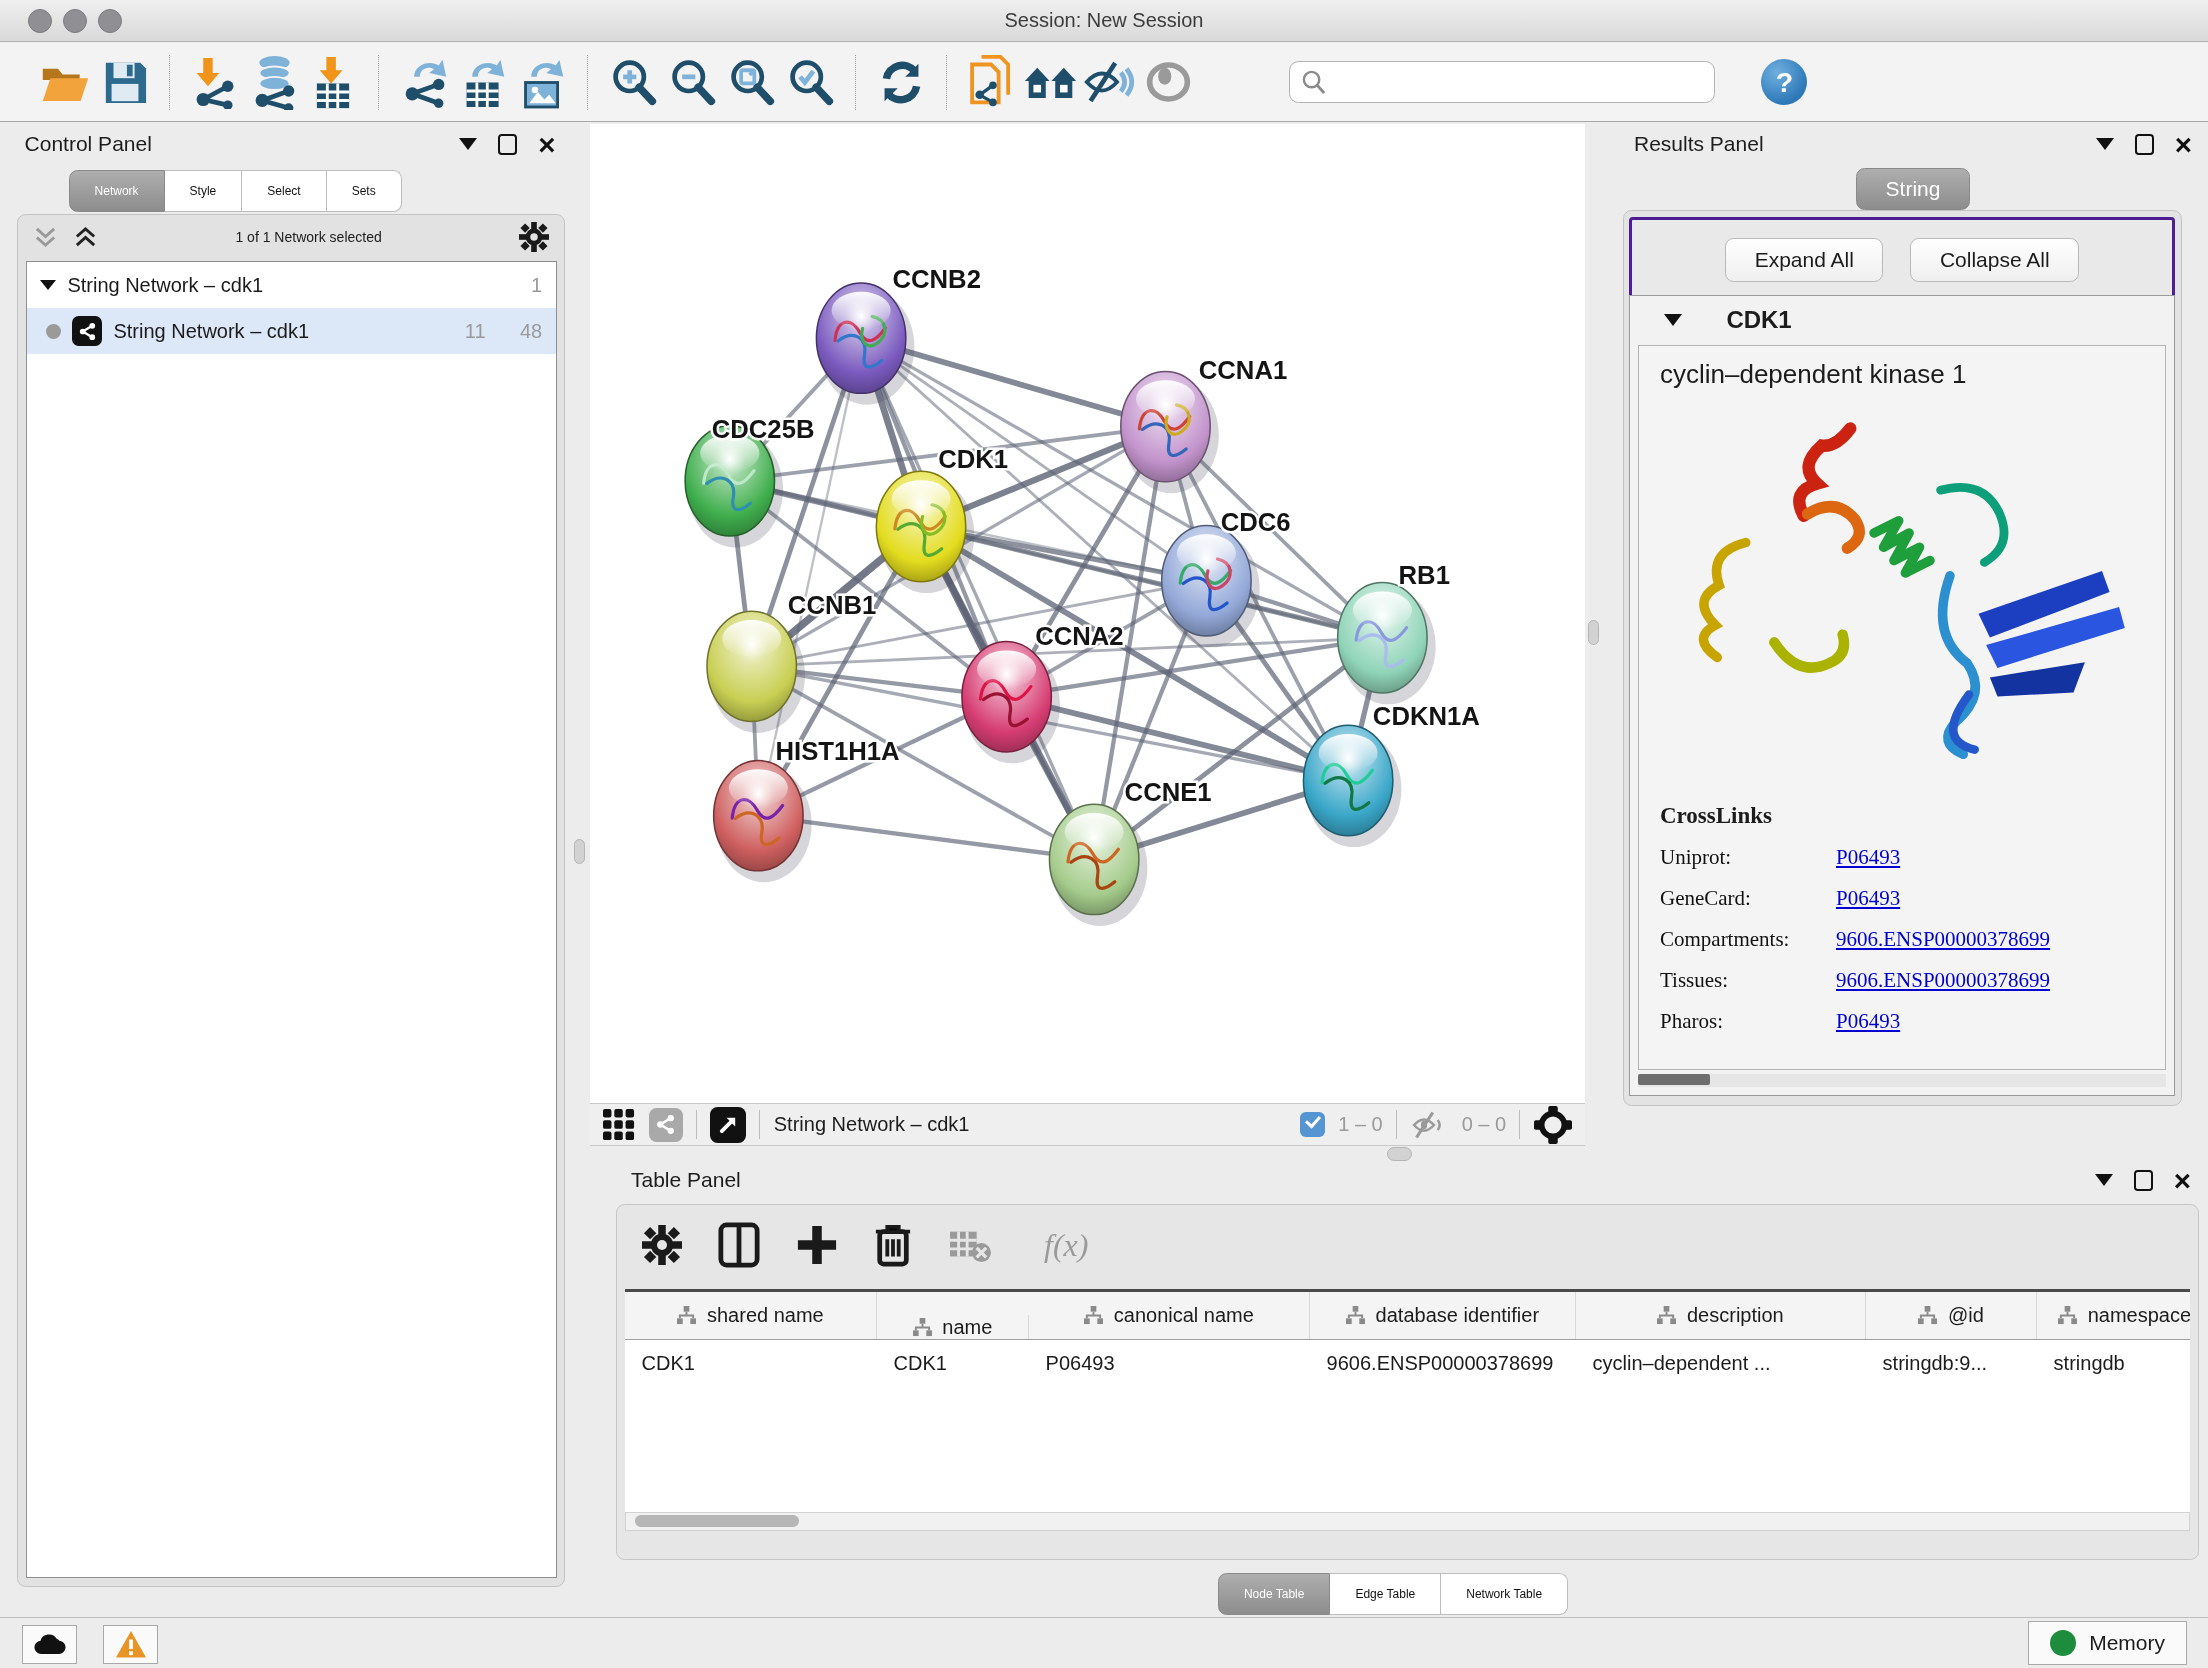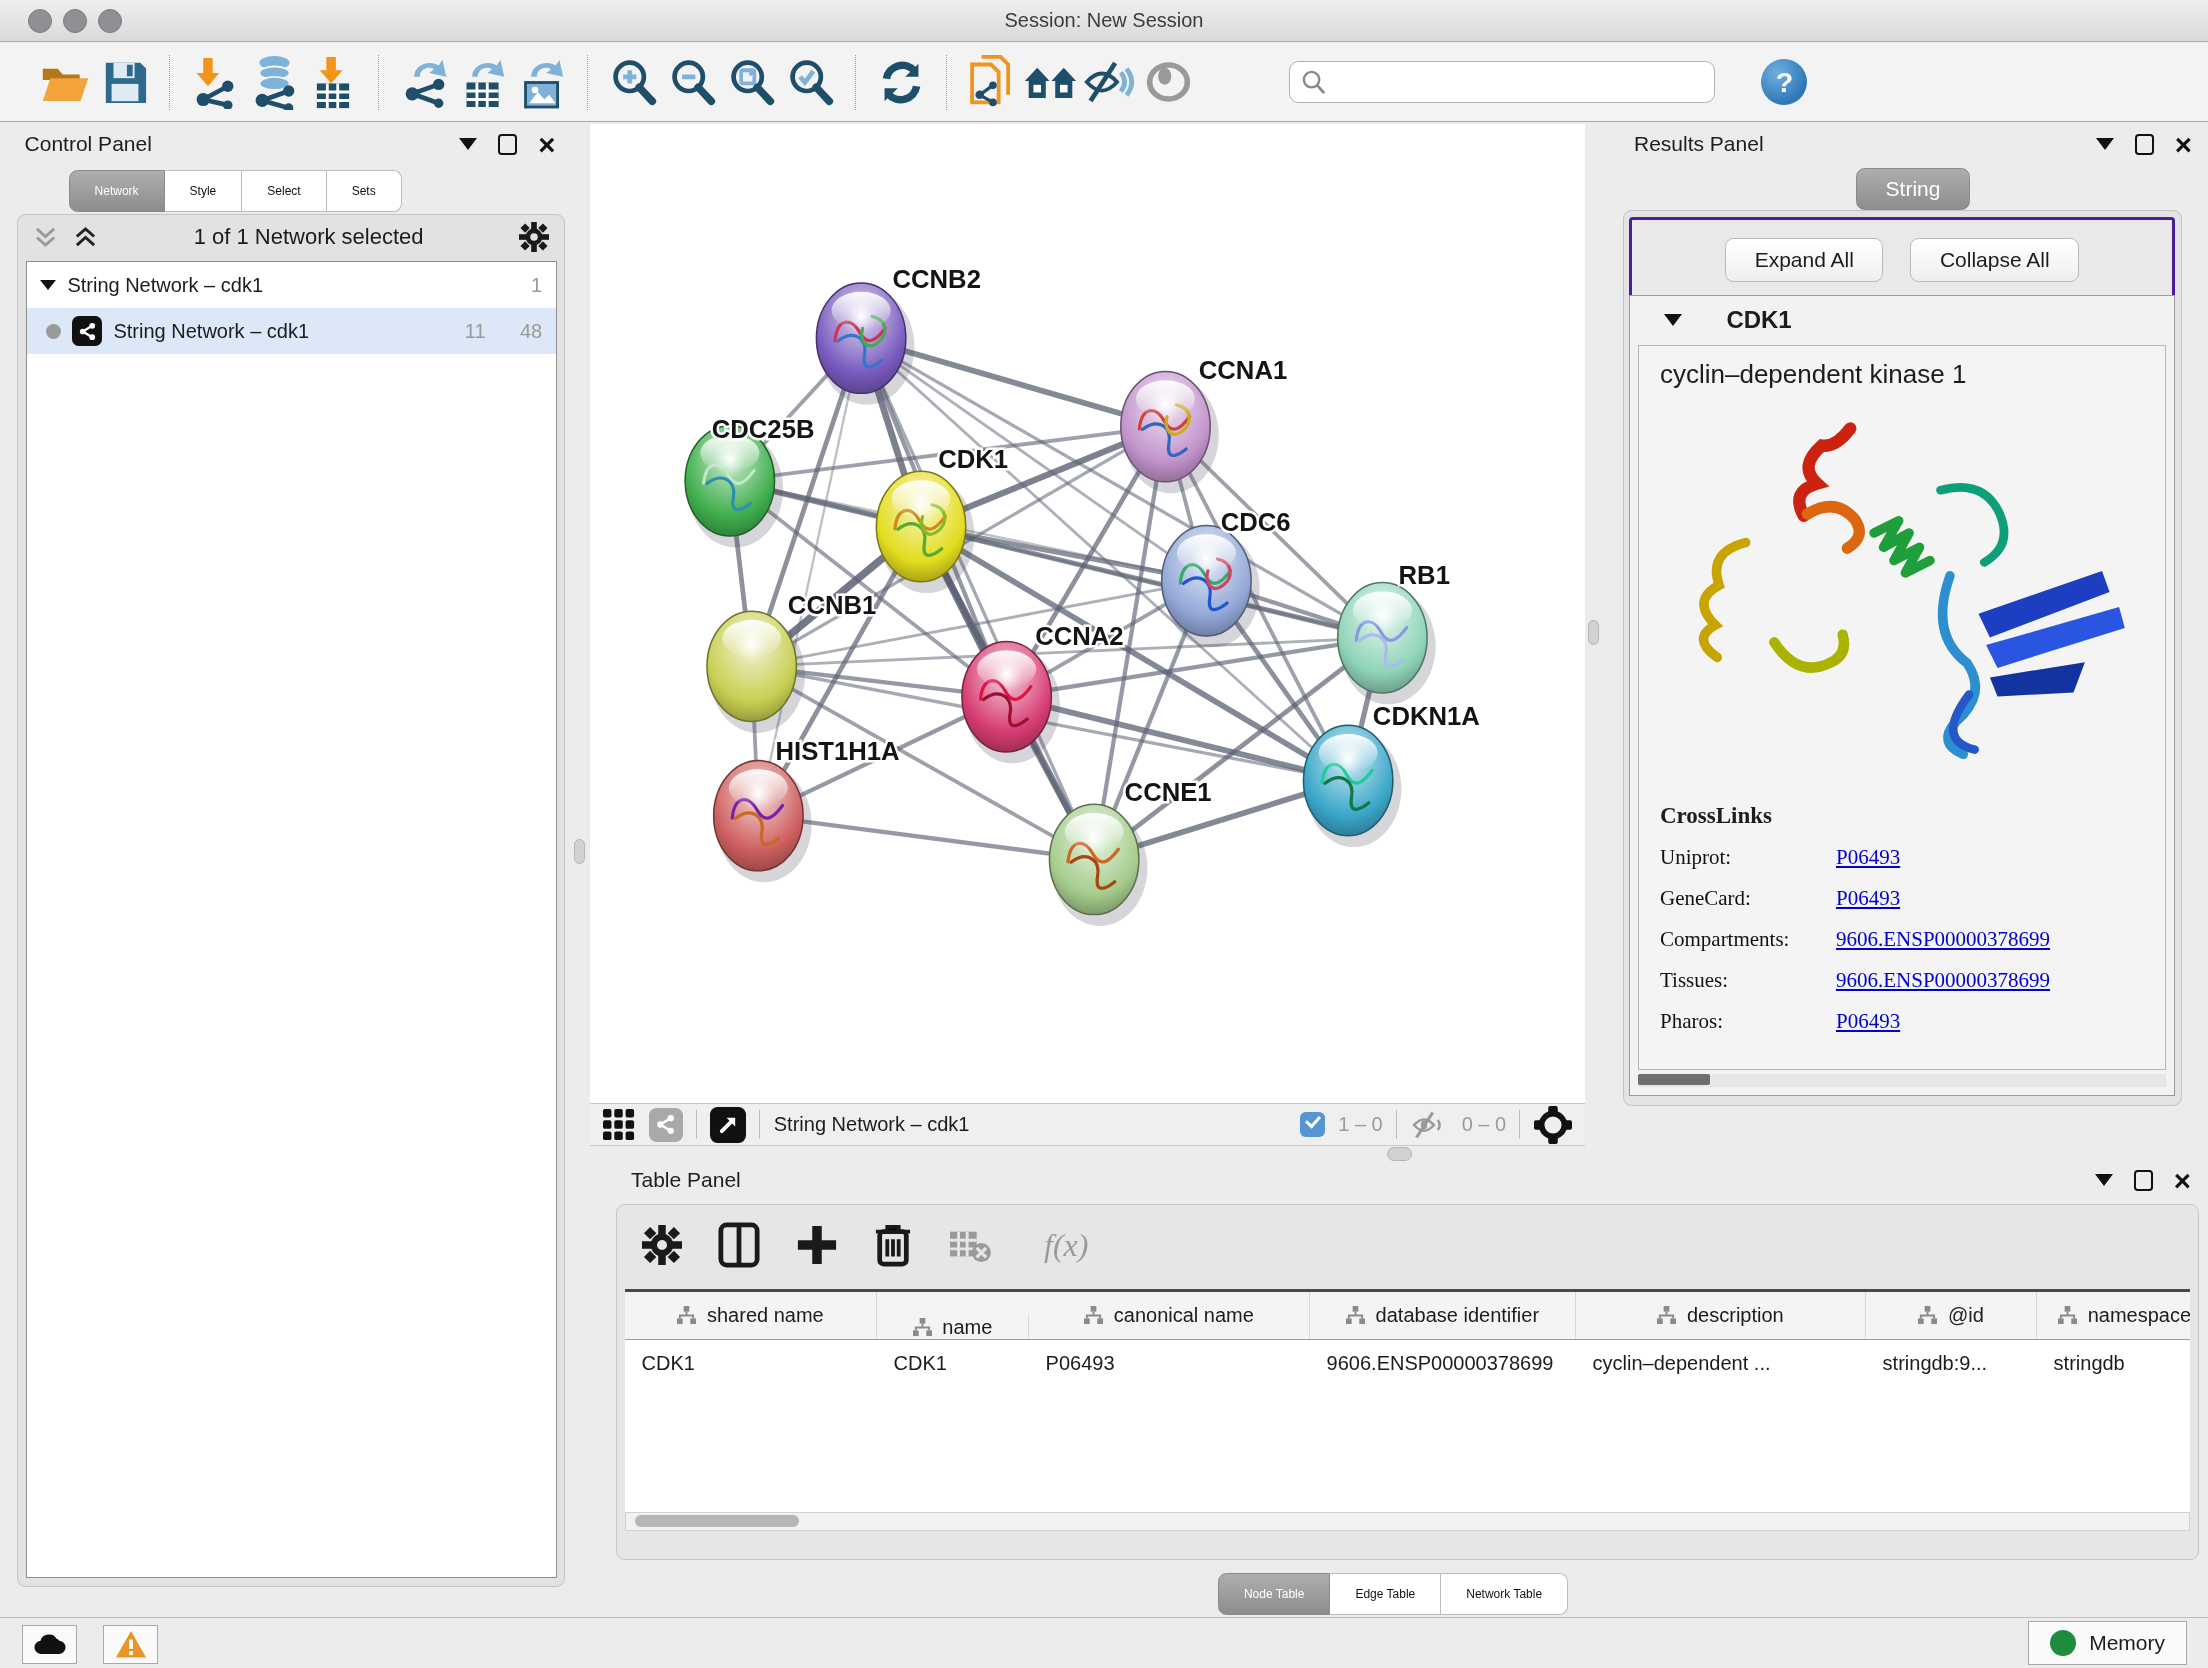--- a/index.html
+++ b/index.html
@@ -45,21 +45,21 @@
   .tabbtn.sel { background:linear-gradient(#aeaeae,#8d8d8d); color:#fff; border-color:#8a8a8a; }
 
   
   .cp { position:absolute; left:7.6px; top:126px; width:565px; height:1469px; }
   .cp-header, .rp-header, .tp-header { display:flex; align-items:center; padding:0 17px; height:36px; }
   .cp-header .panel-title { flex:1; }
   .cp-tabs { display:flex; margin:7.6px 0 0 61px; }
   .cp-box { position:absolute; left:9.5px; top:88px; width:548px; height:1373px;
     background:#e2e2e2; border:1px solid #c3c3c3; border-radius:8.6px; }
   .chev-row { height:44px; display:flex; align-items:center; padding:0 15px; gap:15px; }
-  .chev-row .status { flex:1; text-align:center; font-size:22px; }
+  .chev-row .status { flex:1; text-align:center; font-size:14px; }
   .tree { position:absolute; left:7.6px; top:46px; right:7.6px; bottom:7.6px; background:#fff; border:1px solid #8f8f8f; }
   .tree-row { height:46px; display:flex; align-items:center; font-size:20px; gap:11.4px; padding:0 13.3px; }
   .tree-row .cnt { color:#9a9a9a; }
   .tree-row.child { background:#dce8f8; }
   .tree-dot { width:15px; height:15px; border-radius:50%; background:#9a9a9a; margin-left:5.7px; }
   .net-badge { width:30px; height:30px; border-radius:6.7px; background:#111; display:flex; align-items:center; justify-content:center; }
   .spacer { flex:1; }
 
   
   .canvas { position:absolute; left:590px; top:124px; width:995px; height:980px; background:#fff; }

